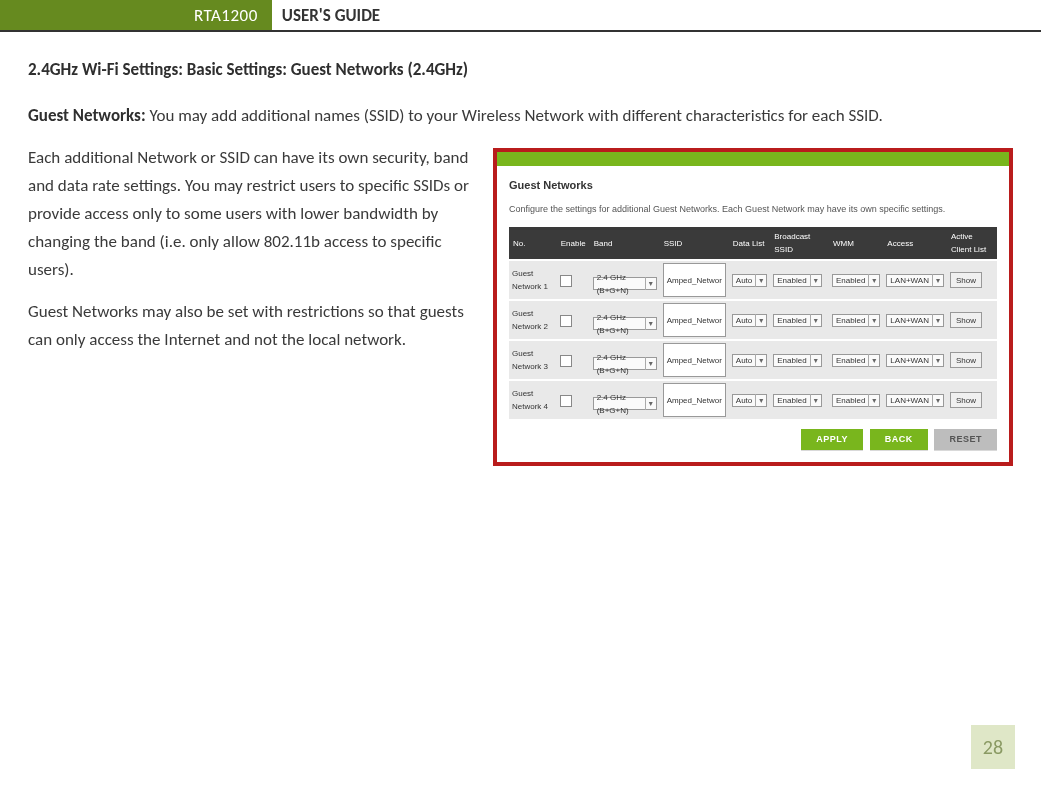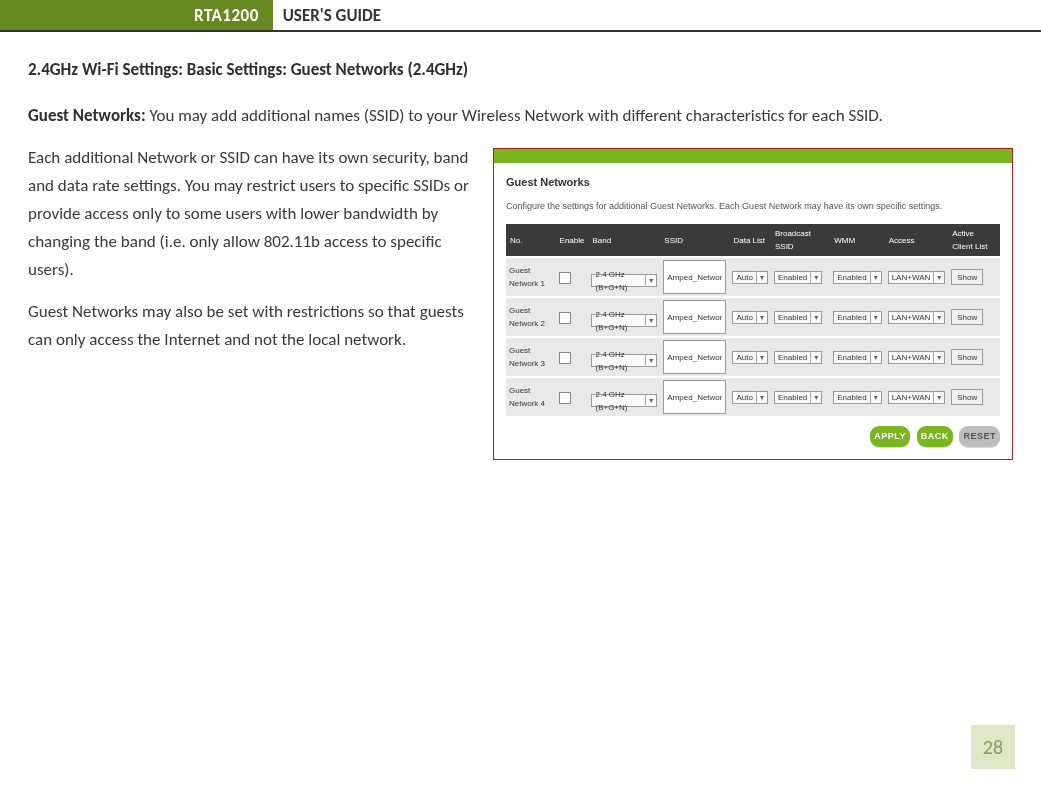--- a/index.html
+++ b/index.html
@@ -19,21 +19,21 @@
     border-bottom: 2px solid #333;
     height: 30px;
   }
   .header-left-bar {
     background: #668a1f;
     width: 180px;
   }
   .header-model {
     background: #668a1f;
     color: #fff;
-    font-weight: bold;
+    font-weight: normal;
     padding: 5px 14px;
     font-size: 17px;
     letter-spacing: .5px;
     display: flex;
     align-items: center;
   }
   .header-title {
     font-weight: bold;
     padding: 4px 10px;
     font-size: 17px;
@@ -52,21 +52,21 @@
     font-weight: bold;
     font-size: 17px;
     margin-bottom: 18px;
   }
   .para { margin-bottom: 14px; }
   .bold-lead { font-weight: bold; color: #2f2f2f; margin-top: 26px; }
 
   .wrap-right {
     float: right;
     margin: 4px 0 10px 18px;
-    border: 1px solid #b91c1c;
+    border: 4px solid #b91c1c;
     width: 520px;
     box-sizing: border-box;
     background: #fff;
     font-family: Arial, sans-serif;
   }
   .panel-greenbar {
     height: 14px;
     background: #79b61d;
   }
   .panel-body {
@@ -136,21 +136,21 @@
     box-sizing: border-box;
   }
   .btn-row {
     text-align: right;
     padding-top: 10px;
   }
   .btn-main {
     display: inline-flex; align-items: center; justify-content: center;
     background: #79b61d; color: #fff;
     font-size: 9px; font-weight: bold;
-    padding: 3px 4px; border-radius: 9px;
+    padding: 3px 15px; border-radius: 0;
     margin-left: 4px;
     letter-spacing: .5px;
     box-shadow: 0 1px 0 rgba(0,0,0,.15);
   }
   .btn-main.gray { background: #bdbdbd; color: #555; }
 
   .page-number {
     position: absolute;
     right: 26px;
     bottom: 22px;

